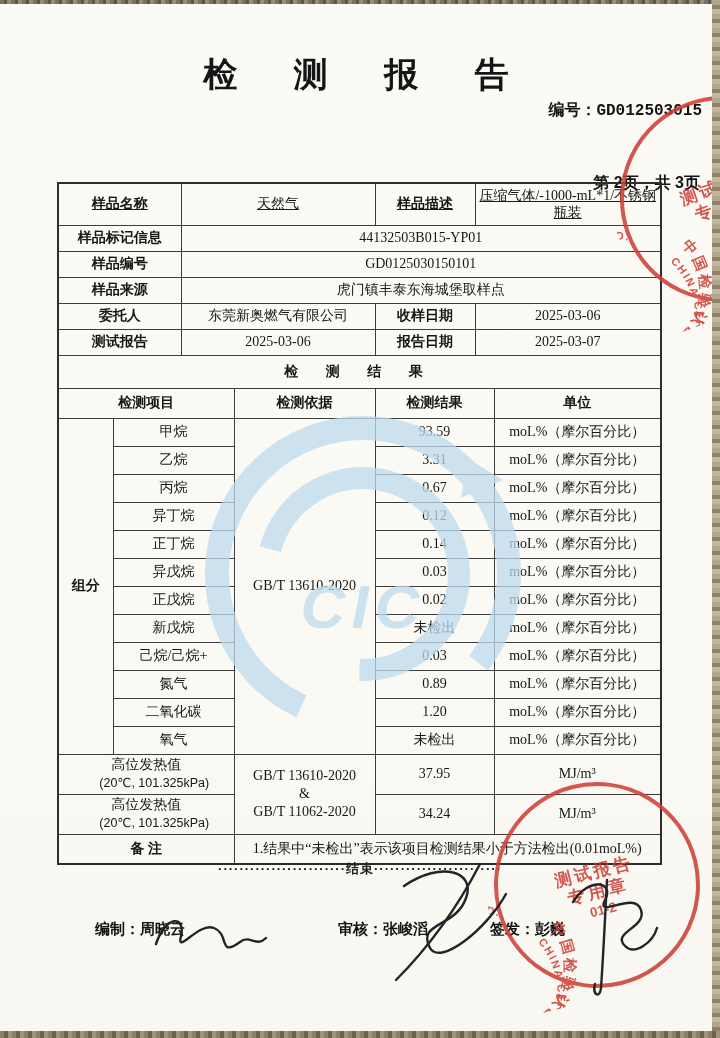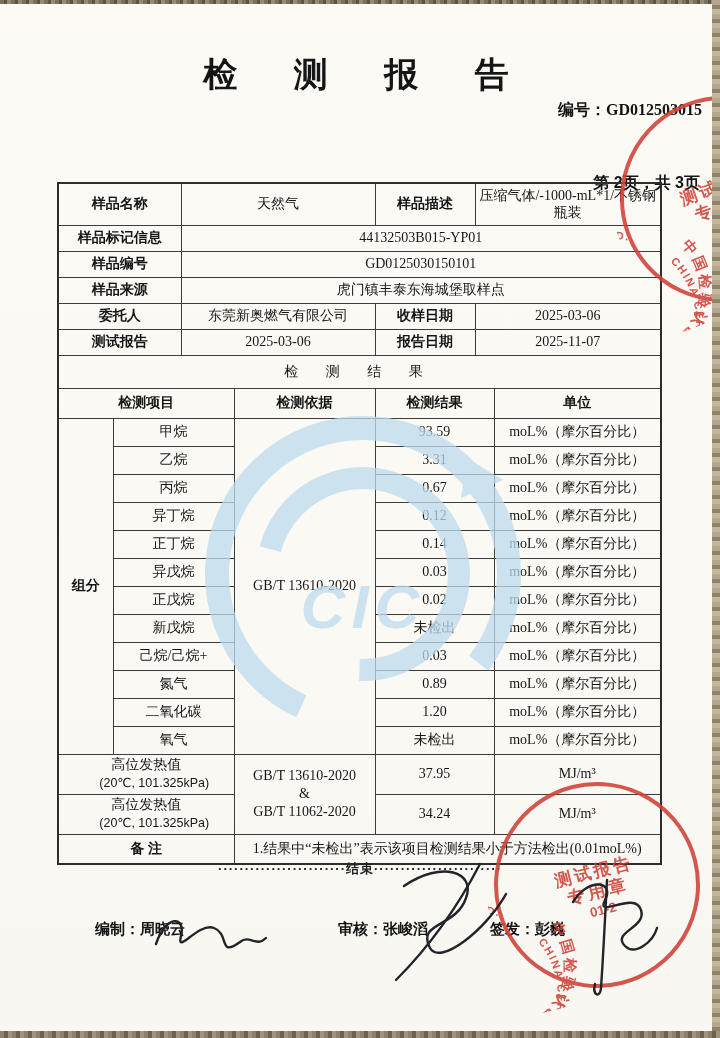--- a/index.html
+++ b/index.html
@@ -11,31 +11,31 @@
     background:repeating-linear-gradient(180deg,#b3a68f 0 5px,#8f8269 5px 9px,#c3b69e 9px 14px);}
   .edge-bottom{position:absolute;left:0;bottom:0;width:720px;height:7px;
     background:repeating-linear-gradient(90deg,#8d8068 0 4px,#6d6250 4px 8px,#a2947a 8px 12px);}
   .paper{position:absolute;left:0;top:4px;width:712px;height:1027px;overflow:hidden;
     background:linear-gradient(180deg,#fbfaf5 0%,#faf9f4 60%,#f8f7f1 100%);padding-left:44px;}
 
   .title{position:absolute;left:0;top:48px;width:712px;text-align:center;
     font-size:34px;font-weight:700;letter-spacing:24px;padding-left:24px;box-sizing:border-box;
     font-family:"Liberation Serif","DejaVu Serif",serif;color:#151515;}
   .report-no{position:absolute;right:54px;top:96px;font-size:16px;font-weight:600;color:#141414;}
-  .report-no .num{font-family:Liberation Serif, serif;}
+  .report-no .num{font-family:Liberation Mono, monospace;}
   .page-info{position:absolute;right:56px;top:121px;font-size:16px;font-weight:600;color:#141414;margin-top:48px;}
 
   table.report{position:absolute;left:57px;top:178px;border-collapse:collapse;table-layout:fixed;
     width:603px;border:2px solid #2e2e2e;background:transparent;}
   table.report td{border:1px solid #3c3c3c;text-align:center;vertical-align:middle;
     padding:1px 3px;font-size:14px;color:#161616;font-family:"Liberation Serif","DejaVu Serif",serif;overflow:hidden;}
   td.lab{font-weight:600;}
   td.val, .num{font-family:"Liberation Sans","DejaVu Sans",sans-serif;}
-  tr.h42{height:42px;} tr.h26{height:26px;} tr.h28{height:28px;} tr.h30{height:30px;} tr.h40{height:40px;}
-  td.band{font-size:15px;font-weight:400;letter-spacing:12px;padding-left:12px;height:30px;}
+  tr.h42{height:42px;text-decoration:underline;} tr.h26{height:26px;} tr.h28{height:28px;} tr.h30{height:30px;} tr.h40{height:40px;}
+  td.band{font-size:15px;font-weight:700;letter-spacing:12px;padding-left:12px;height:30px;}
   td.unit{font-size:13px;}
   td.small2{font-size:13px;line-height:1.25;}
   td.remark-val{text-align:left;font-size:13.5px;padding-left:6px;border-radius:7px;}
   .cond{font-size:12.5px;margin-left:16px;}
   .basis-mid{display:block;line-height:1.3;}
 
   .end-line{position:absolute;left:160px;top:856px;width:400px;text-align:center;
     font-size:13px;font-weight:700;letter-spacing:1px;color:#222;}
 
   .sig-row-item{position:absolute;top:916px;font-size:15px;font-weight:600;
@@ -91,21 +91,21 @@
       <tr class="h26">
         <td colspan="2" class="lab">委托人</td>
         <td colspan="2">东莞新奥燃气有限公司</td>
         <td class="lab">收样日期</td>
         <td colspan="2" class="val">2025-03-06</td>
       </tr>
       <tr class="h26">
         <td colspan="2" class="lab">测试报告</td>
         <td colspan="2" class="val">2025-03-06</td>
         <td class="lab">报告日期</td>
-        <td colspan="2" class="val">2025-11-07</td>
+        <td colspan="2" class="val">2025-03-07</td>
       </tr>
 
       <tr>
         <td colspan="7" class="band">检 测 结 果</td>
       </tr>
       <tr class="h30">
         <td colspan="3" class="lab">检测项目</td>
         <td class="lab">检测依据</td>
         <td colspan="2" class="lab">检测结果</td>
         <td class="lab">单位</td>

